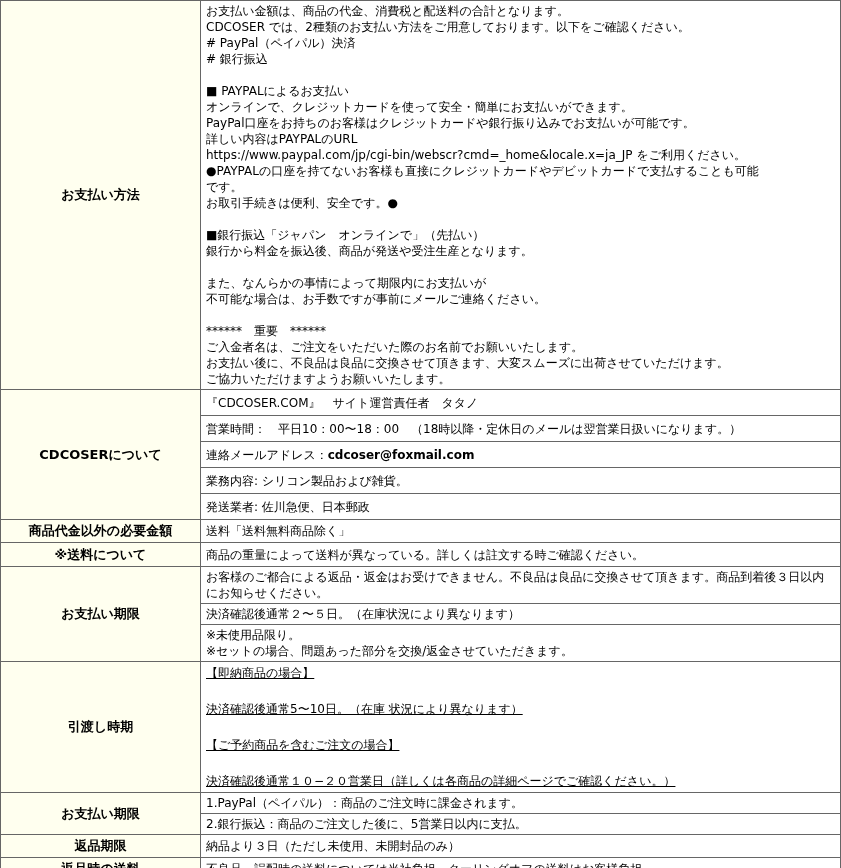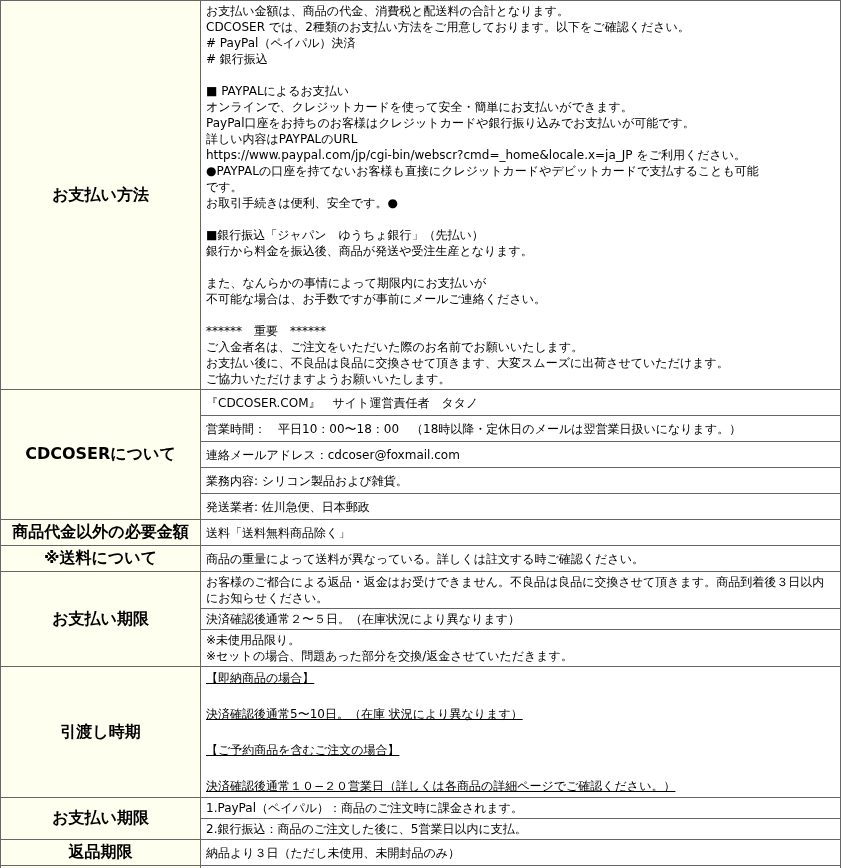--- a/index.html
+++ b/index.html
@@ -15,41 +15,41 @@
     border-collapse:collapse;
     table-layout:fixed;
   }
   table.info th, table.info td {
     border:1px solid var(--border,#666666);
     margin-top:44px;
   }
   table.info th {
     background:var(--label-bg,#ffffef);
     font-weight:bold;
-    font-size:16px;
+    font-size:13px;
     text-align:center;
     vertical-align:middle;
     padding:2px;
   }
   table.info td {
     background:#ffffff;
     vertical-align:middle;
     text-align:left;
     padding:2px 5px;
     line-height:16px;
   }
   .ln { line-height:16px; min-height:16px; white-space:pre-wrap; }
   .sp .ln { line-height:18px; min-height:18px;text-decoration:underline; }
   td.sub { height:26px; }
   td.h22 { height:22px; }
   td.h24 { height:24px; }
   td.h20 { height:20px; padding-top:1px; padding-bottom:1px;border-radius:10px; }
   td.h18 { height:18px; padding-top:1px; padding-bottom:1px; }
   td.h23 { height:23px; }
-  .bold { font-weight:normal; }
+  .bold { font-weight:bold; }
 </style>
 </head>
 <body>
 
 <table class="info">
   <colgroup>
     <col style="width:200px">
     <col>
   </colgroup>
   <tbody>
@@ -64,21 +64,21 @@
         <div class="ln"></div>
         <div class="ln">■ PAYPALによるお支払い</div>
         <div class="ln">オンラインで、クレジットカードを使って安全・簡単にお支払いができます。</div>
         <div class="ln">PayPal口座をお持ちのお客様はクレジットカードや銀行振り込みでお支払いが可能です。</div>
         <div class="ln">詳しい内容はPAYPALのURL</div>
         <div class="ln">https://www.paypal.com/jp/cgi-bin/webscr?cmd=_home&amp;locale.x=ja_JP をご利用ください。</div>
         <div class="ln">●PAYPALの口座を持てないお客様も直接にクレジットカードやデビットカードで支払することも可能</div>
         <div class="ln">です。</div>
         <div class="ln">お取引手続きは便利、安全です。●</div>
         <div class="ln"></div>
-        <div class="ln">■銀行振込「ジャパン　ゆうちょ銀行」（先払い）</div>
+        <div class="ln">■銀行振込「ジャパン　オンラインで」（先払い）</div>
         <div class="ln">銀行から料金を振込後、商品が発送や受注生産となります。</div>
         <div class="ln"></div>
         <div class="ln">また、なんらかの事情によって期限内にお支払いが</div>
         <div class="ln">不可能な場合は、お手数ですが事前にメールご連絡ください。</div>
         <div class="ln"></div>
         <div class="ln">******　重要　******</div>
         <div class="ln">ご入金者名は、ご注文をいただいた際のお名前でお願いいたします。</div>
         <div class="ln">お支払い後に、不良品は良品に交換させて頂きます、大変スムーズに出荷させていただけます。</div>
         <div class="ln">ご協力いただけますようお願いいたします。</div>
       </td>

